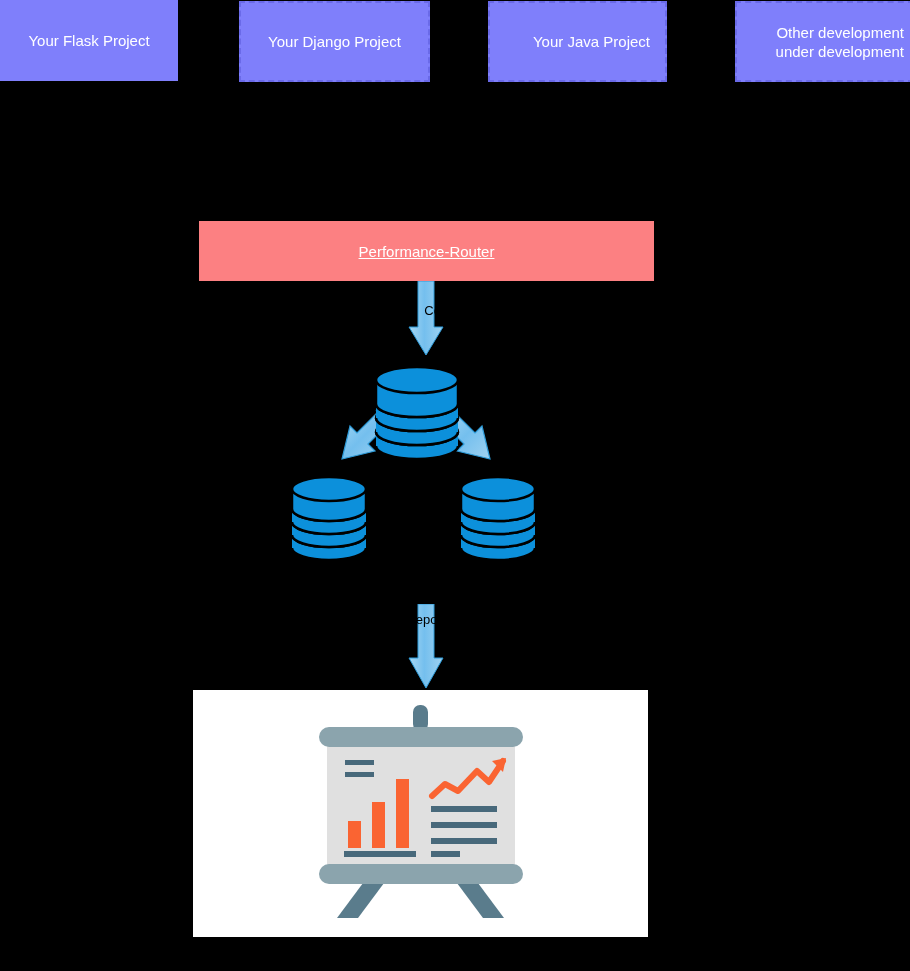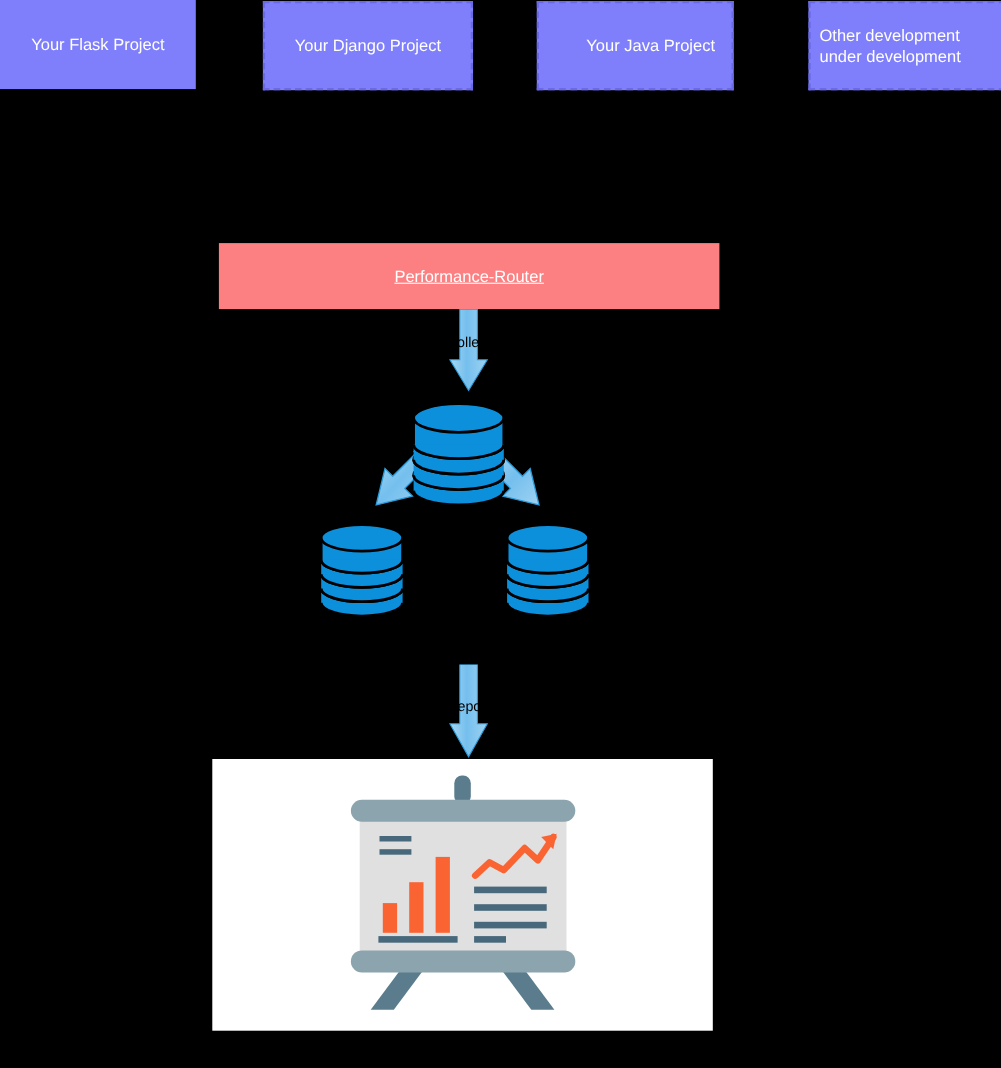--- a/index.html
+++ b/index.html
@@ -22,21 +22,21 @@
   
   .fw-box {
     position: absolute;
     background: #7F7FFB;
     color: #ffffff;
     font-size: 15px;
     line-height: 19px;
     display: flex;
     align-items: center;
     justify-content: center;
-    text-align: left;
+    text-align: right;
     box-sizing: border-box;
     padding: 4px 8px;
   }
   .fw-box.dashed {
     border: 2px dashed #6a6ae8;
   }
   .fw-box.solid {
     border: 0 none;
   }
 
@@ -71,22 +71,22 @@
   #arrow-db-report  { left: 398px; top: 604px; width: 56px; height: 86px; }
 
   .arrow-label {
     position: absolute;
     color: #000000;
     font-size: 13px;
     line-height: 16px;
     white-space: nowrap;
     text-align: center;
   }
-  #label-collect { left: 378px; top: 303px; width: 96px; }
-  #label-report  { left: 378px; top: 634px; width: 96px; }
+  #label-collect { left: 368px; top: 303px; width: 96px; text-align: right; }
+  #label-report  { left: 378px; top: 612px; width: 96px; }
 
   
   #db-group {
     position: absolute;
     left: 276px;
     top: 360px;
     width: 280px;
     height: 200px;
   }
 

